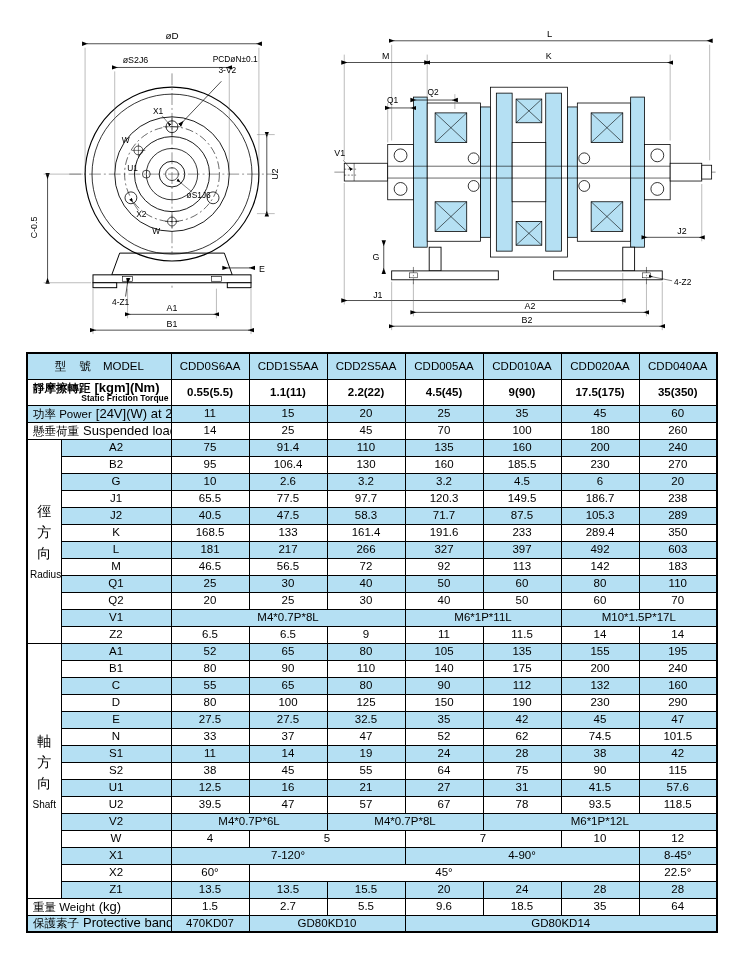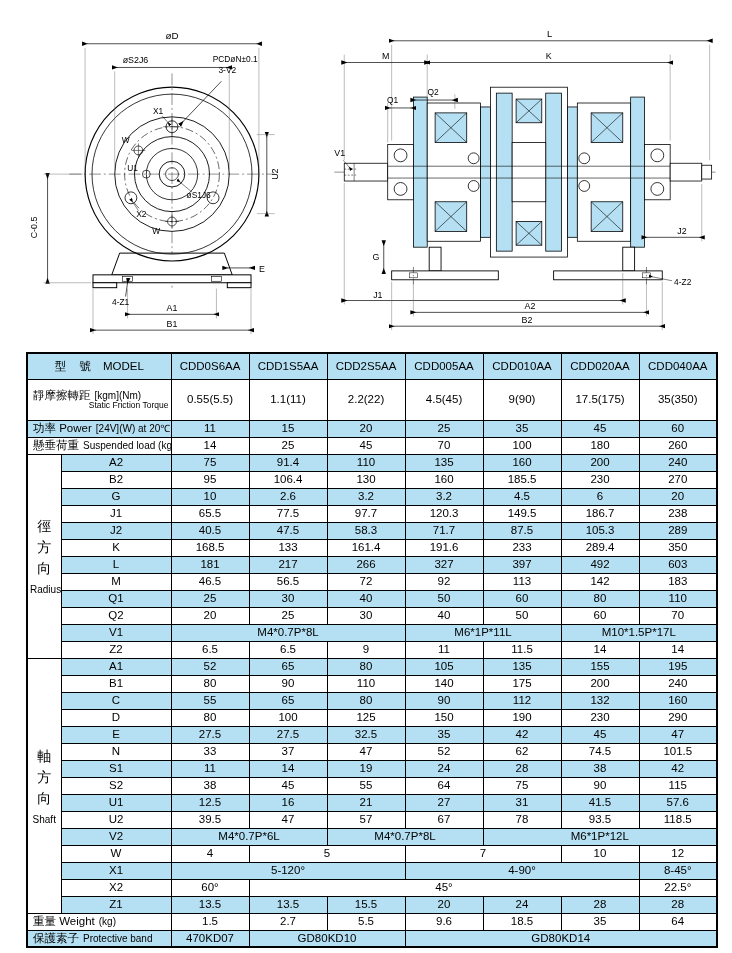--- a/index.html
+++ b/index.html
@@ -18,28 +18,28 @@
   }
   .spec th, .spec td {
     border: 1px solid #000; text-align: center; vertical-align: middle;
     padding: 0 2px; font-weight: normal; font-size: 11.5px;
     height: 17px; line-height: 1.05; overflow: hidden;
   }
   col.c-sec { width: 34px; } col.c-lbl { width: 110px; } col.c-v { width: 78px; }
   tr.stripe td, tr.stripe th { background: #b5e0f3; }
   .spec th.sec { background: #fff; }
   tr.hdr th { height: 26px; }
-  tr.tall th, tr.tall td { height: 41px; }
+  tr.tall th, tr.tall td { height: 26px; font-weight: bold; }
   .model-head { font-size: 13px; }
   .mh-zh { letter-spacing: 5px; margin-right: 7px; }
   .model-name { font-size: 12px; font-weight: bold; }
   .rowhead { text-align: left !important; padding-left: 5px !important; }
   .lbl-line { display: flex; align-items: baseline; gap: 4px; }
   .lbl-zh { font-size: 11.5px; white-space: nowrap; }
-  .lbl-sub { font-size: 10px; white-space: nowrap; text-align: center; }
+  .lbl-sub { font-size: 13px; white-space: nowrap; text-align: center; }
   .lbl-below { font-size: 8.5px; text-align: right; }
   .sec-zh { font-size: 14px; line-height: 21px; }
   .sec-en { font-size: 10px; margin-top: 6px; }
 </style>
 </head>
 <body>
 
 <div class="page">
 
   <div class="drawings">
@@ -610,21 +610,21 @@
         <tr>
           <th class="dimlbl">W</th>
           <td class="val">4</td>
           <td class="val" colspan="2">5</td>
           <td class="val" colspan="2">7</td>
           <td class="val">10</td>
           <td class="val">12</td>
         </tr>
         <tr class="stripe">
           <th class="dimlbl">X1</th>
-          <td class="val" colspan="3">5-120°</td>
+          <td class="val" colspan="3">7-120°</td>
           <td class="val" colspan="3">4-90°</td>
           <td class="val">8-45°</td>
         </tr>
         <tr>
           <th class="dimlbl">X2</th>
           <td class="val">60°</td>
           <td class="val" colspan="5">45°</td>
           <td class="val">22.5°</td>
         </tr>
         <tr class="stripe">

